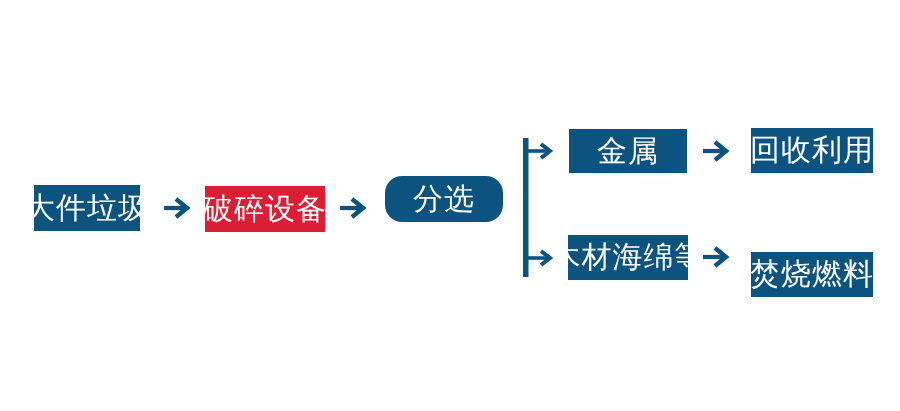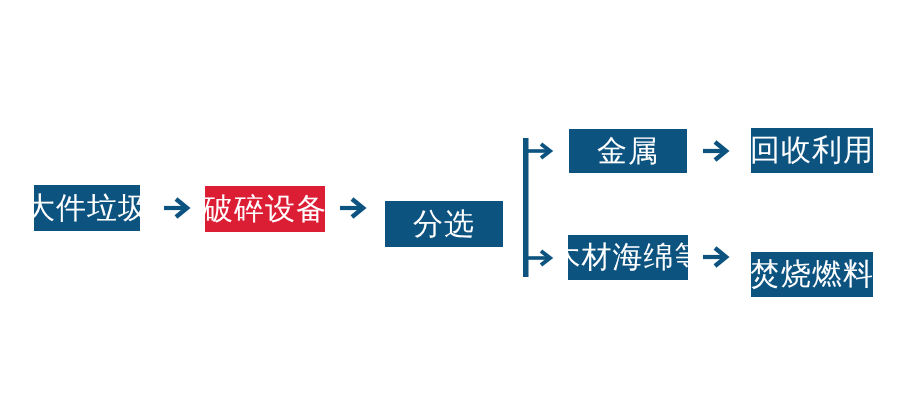--- a/index.html
+++ b/index.html
@@ -38,21 +38,21 @@
     stroke: var(--arrow-color, #0d5380);
     fill: none;
   }
   .bracket-svg rect {
     fill: var(--arrow-color, #0d5380);
   }
 
   
   #node-bulky-waste        { left: 34px;  top: 185px; width: 106px; height: 46px; }
   #node-crushing-equipment { left: 205px; top: 186px; width: 120px; height: 46px; }
-  #node-sorting            { left: 385px; top: 201px; width: 118px; height: 46px; }
+  #node-sorting            { left: 385px; top: 176px; width: 118px; height: 46px; border-radius: 17px; }
   #node-metal              { left: 569px; top: 129px; width: 118px; height: 44px; }
   #node-recycling          { left: 751px; top: 128px; width: 122px; height: 45px; }
   #node-wood-sponge        { left: 568px; top: 235px; width: 120px; height: 45px; }
   #node-incineration-fuel  { left: 751px; top: 236px; width: 122px; height: 45px; margin-top: 16px; }
 
   #arrow-1 { left: 163px; top: 196px; }
   #arrow-2 { left: 339px; top: 196px; }
   #arrow-3 { left: 702px; top: 139px; }
   #arrow-4 { left: 702px; top: 245px; }
   #bracket { left: 520px; top: 134px; }

